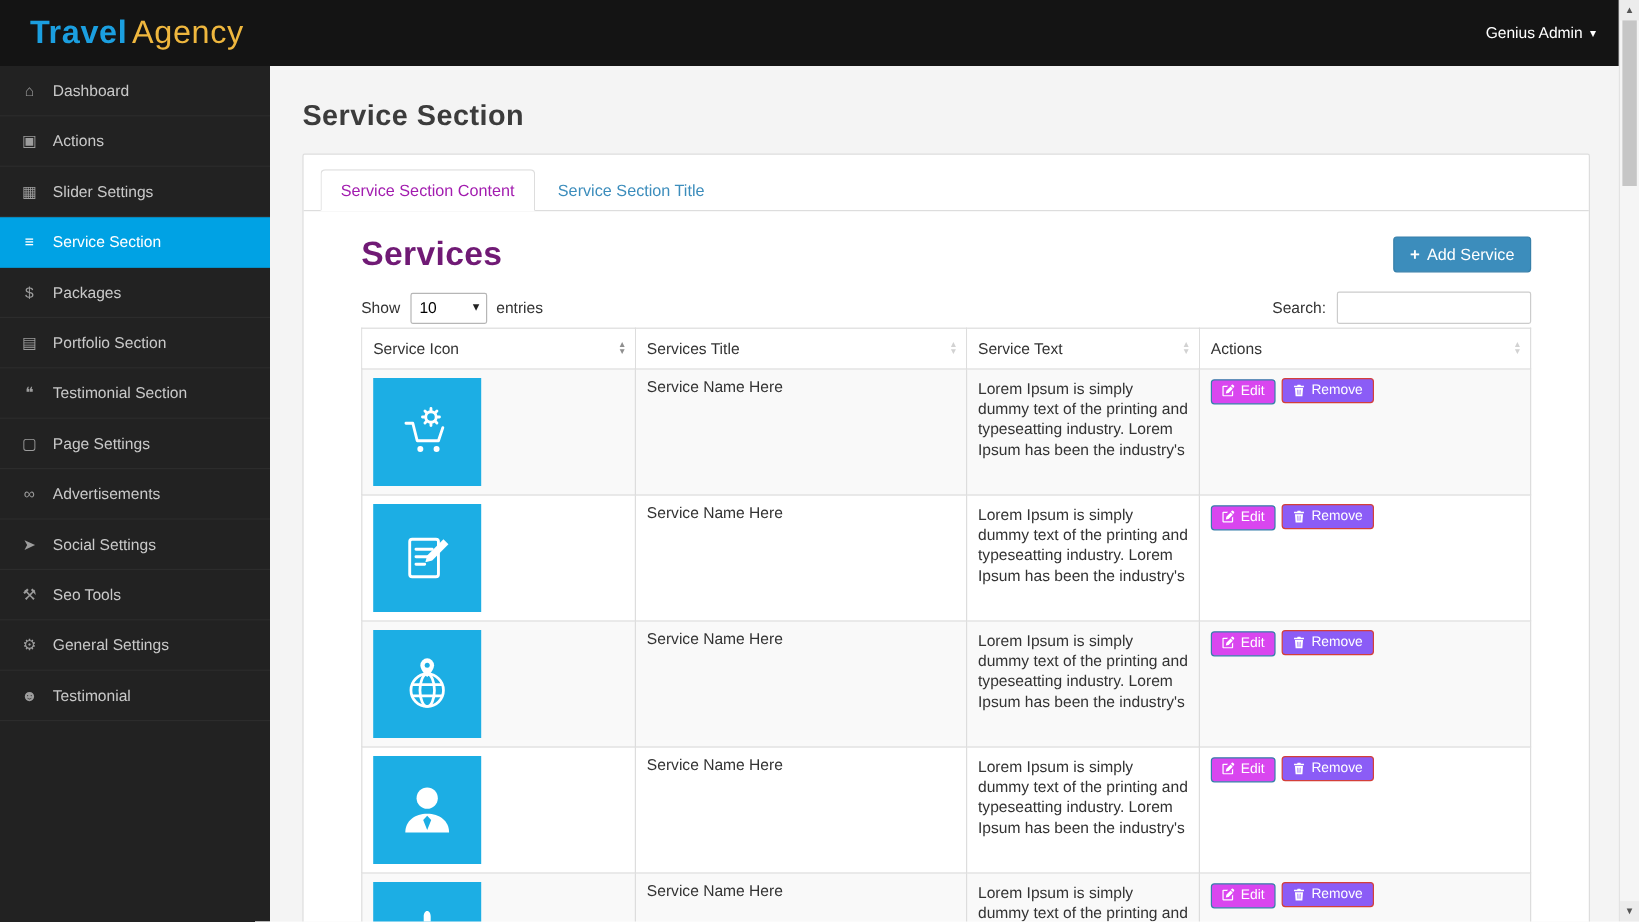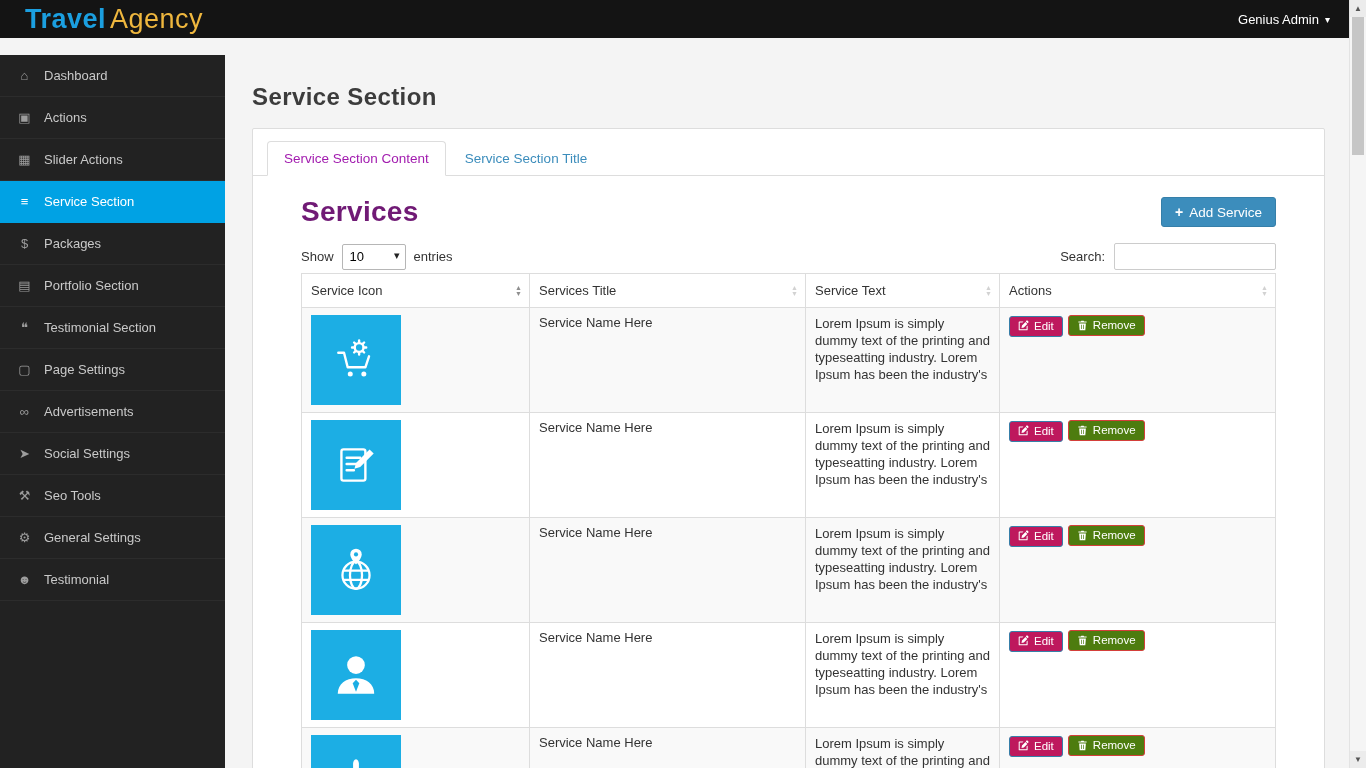--- a/index.html
+++ b/index.html
@@ -4,21 +4,21 @@
 <style>
   * { box-sizing: border-box; }
   html,body { margin:0; padding:0; }
   body {
     width:1366px; height:768px; overflow:hidden; position:relative;
     font-family:"Liberation Sans", sans-serif; background:#f4f4f4; color:#333;
   }
 
   
   .topbar {
-    position:absolute; top:0; left:0; right:0; height:38px; background:#141414;
+    position:absolute; top:0; left:0; right:0; height:55px; background:#141414;
     display:flex; align-items:center; justify-content:space-between;
     padding:0 36px 0 25px; z-index:5;
   }
   .brand { font-size:27px; font-weight:bold; cursor:pointer; letter-spacing:.5px; }
   .brand .b1 { color:#1b9fe0; }
   .brand .b2 { color:#efb73e; font-weight:400; margin-left:4px; }
   .user-menu { color:#fff; font-size:13px; font-weight:normal; display:flex; align-items:center; gap:6px; cursor:pointer; }
   .user-menu .caret { font-size:10px; color:#fff; }
 
   
@@ -80,22 +80,22 @@
   .row-text { display:block; line-height:17px; }
 
   .tile { width:90px; height:90px; background:#1caee4; display:flex; align-items:center; justify-content:center; }
   .tile svg { width:50px; height:50px; }
 
   .btn {
     display:inline-flex; align-items:center; gap:5px; font-size:11.5px; color:#fff;
     border-radius:3px; padding:3px 8px 4px 8px; cursor:pointer; font-family:inherit;
   }
   .btn .bicon { width:11px; height:11px; }
-  .btn-edit { background:#be185d; border:1px solid #367fa9; margin-right:5px; }
-  .btn-remove { background:#4d7c0f; border:1px solid #d43f3a;align-items:flex-end; }
+  .btn-edit { background:#d946ef; border:1px solid #367fa9; margin-right:5px; }
+  .btn-remove { background:#8b5cf6; border:1px solid #d43f3a;align-items:flex-end; }
 
   
   .scrollbar { position:absolute; right:0; top:0; width:17px; height:768px; background:#f5f5f5; border-left:1px solid #e3e3e3; z-index:20; }
   .sb-btn { height:17px; display:flex; align-items:center; justify-content:center; font-size:8px; color:#555; background:#ececec; cursor:pointer; }
   .sb-btn.down { position:absolute; bottom:0; left:0; right:0; }
   .sb-thumb { position:absolute; top:17px; left:2px; right:2px; height:138px; background:#c6c6c6; cursor:pointer; }
 </style>
 </head>
 <body>
 
@@ -115,21 +115,21 @@
     <span class="side-label">Dashboard</span>
   </div>
 
   <div class="side-item">
     <span class="side-icon">▣</span>
     <span class="side-label">Actions</span>
   </div>
 
   <div class="side-item">
     <span class="side-icon">▦</span>
-    <span class="side-label">Slider Actions</span>
+    <span class="side-label">Slider Settings</span>
   </div>
 
   <div class="side-item active">
     <span class="side-icon">≡</span>
     <span class="side-label">Service Section</span>
   </div>
 
   <div class="side-item">
     <span class="side-icon">$</span>
     <span class="side-label">Packages</span>

